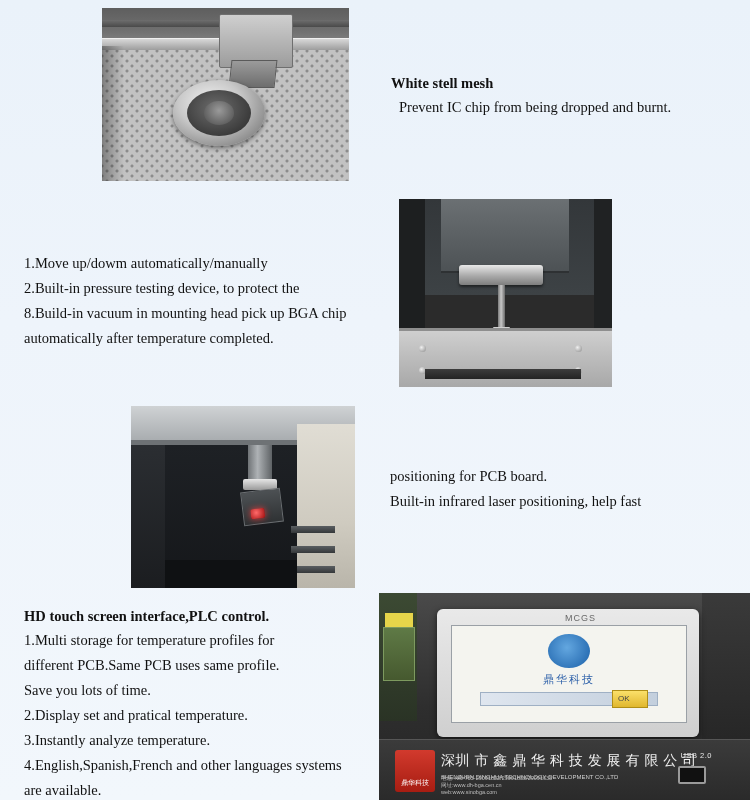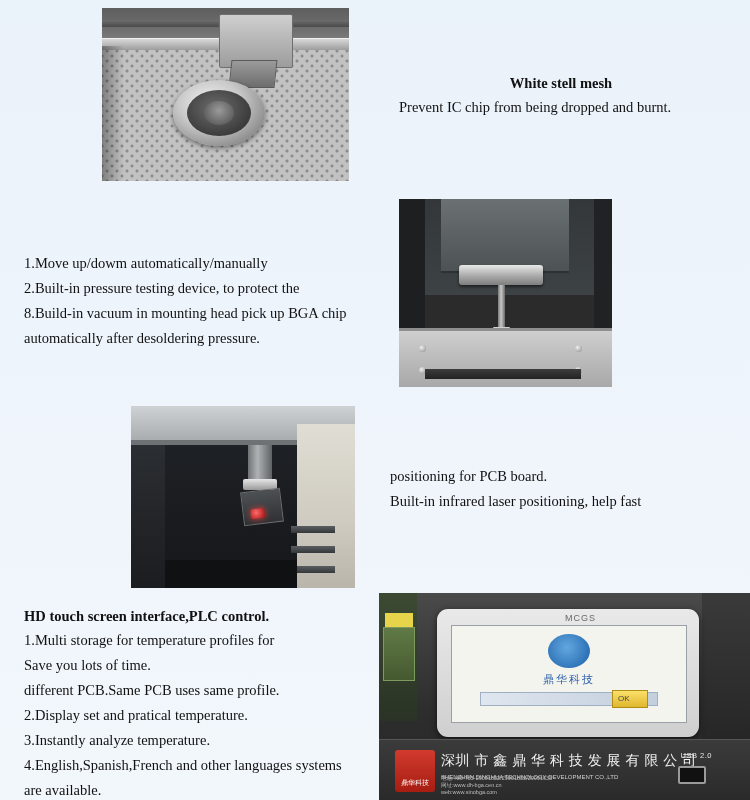--- a/index.html
+++ b/index.html
@@ -231,21 +231,21 @@
     background: linear-gradient(180deg, #5f7a46, #46592f);
     border: 1px solid #7d9a5f;
   }
   #photo-panel .yellow-label {
     position: absolute; left: 6px; top: 20px; width: 28px; height: 16px;
     background: #e6d54a;
   }
   #photo-panel .screen-frame {
     position: absolute; left: 58px; top: 16px; width: 262px; height: 128px;
     background: linear-gradient(180deg, #e9e9e9 0%, #cfcfcf 100%);
-    border-radius: 11px;
+    border-radius: 6px;
     box-shadow: 0 2px 6px rgba(0,0,0,.6);
   }
   #photo-panel .screen {
     position: absolute; left: 14px; top: 16px; width: 234px; height: 96px;
     background: #f4f4ef;
     border: 1px solid #9aa0a6;
   }
   #photo-panel .screen-logo {
     position: absolute; left: 50%; top: 8px; transform: translateX(-50%);
     width: 42px; height: 34px; border-radius: 50%;
@@ -332,21 +332,21 @@
     text-align: right;
   }
   #photo-panel .usb-port {
     position: absolute; right: 44px; bottom: 16px; width: 24px; height: 14px;
     background: #111;
     border: 2px solid #9a9a9a;
     border-radius: 2px;
   }
 
   
-  #text-mesh-title { left: 391px; top: 71px; width: 340px; text-align: center; }
+  #text-mesh-title { left: 391px; top: 71px; width: 340px; }
   #text-mesh-desc  { left: 399px; top: 95px; width: 345px; }
 
   #text-features   { left: 24px; top: 234px; width: 360px; margin-top: 17px; }
 
   #text-laser      { left: 390px; top: 464px; width: 330px; }
 
   #text-hd-title   { left: 24px; top: 604px; width: 350px; }
   #text-hd-list    { left: 24px; top: 628px; width: 355px; }
 </style>
 </head>
@@ -387,21 +387,21 @@
       <div class="screw" style="right:30px; top:14px;"></div>
       <div class="screw" style="right:30px; top:36px;"></div>
     </div>
     <div class="pcb"></div>
   </div>
 
   <div class="block" id="text-features">
     <div class="txt">1.Move up/dowm automatically/manually</div>
     <div class="txt">2.Built-in pressure testing device, to protect the</div>
     <div class="txt">8.Build-in vacuum in mounting head pick up BGA chip</div>
-    <div class="txt">automatically after desoldering pressure.</div>
+    <div class="txt">automatically after temperature completed.</div>
   </div>
 
   <div class="photo" id="photo-laser">
     <div class="dark-mid"></div>
     <div class="topbar"></div>
     <div class="topbar-edge"></div>
     <div class="left-panel"></div>
     <div class="right-panel"></div>
     <div class="head-col"></div>
     <div class="head-ring"></div>
@@ -415,22 +415,22 @@
   </div>
 
   <div class="block" id="text-laser">
     <div class="txt">positioning for PCB board.</div>
     <div class="txt">Built-in infrared laser positioning, help fast</div>
   </div>
 
   <div class="block txt bold" id="text-hd-title">HD touch screen interface,PLC control.</div>
   <div class="block" id="text-hd-list">
     <div class="txt">1.Multi storage for temperature profiles for</div>
+    <div class="txt">different PCB.Same PCB uses same profile.</div>
     <div class="txt">Save you lots of time.</div>
-    <div class="txt">different PCB.Same PCB uses same profile.</div>
     <div class="txt">2.Display set and pratical temperature.</div>
     <div class="txt">3.Instantly analyze temperature.</div>
     <div class="txt">4.English,Spanish,French and other languages systems</div>
     <div class="txt">are available.</div>
   </div>
 
   <div class="photo" id="photo-panel">
     <div class="panel-bg"></div>
     <div class="left-green">
       <div class="yellow-label"></div>

